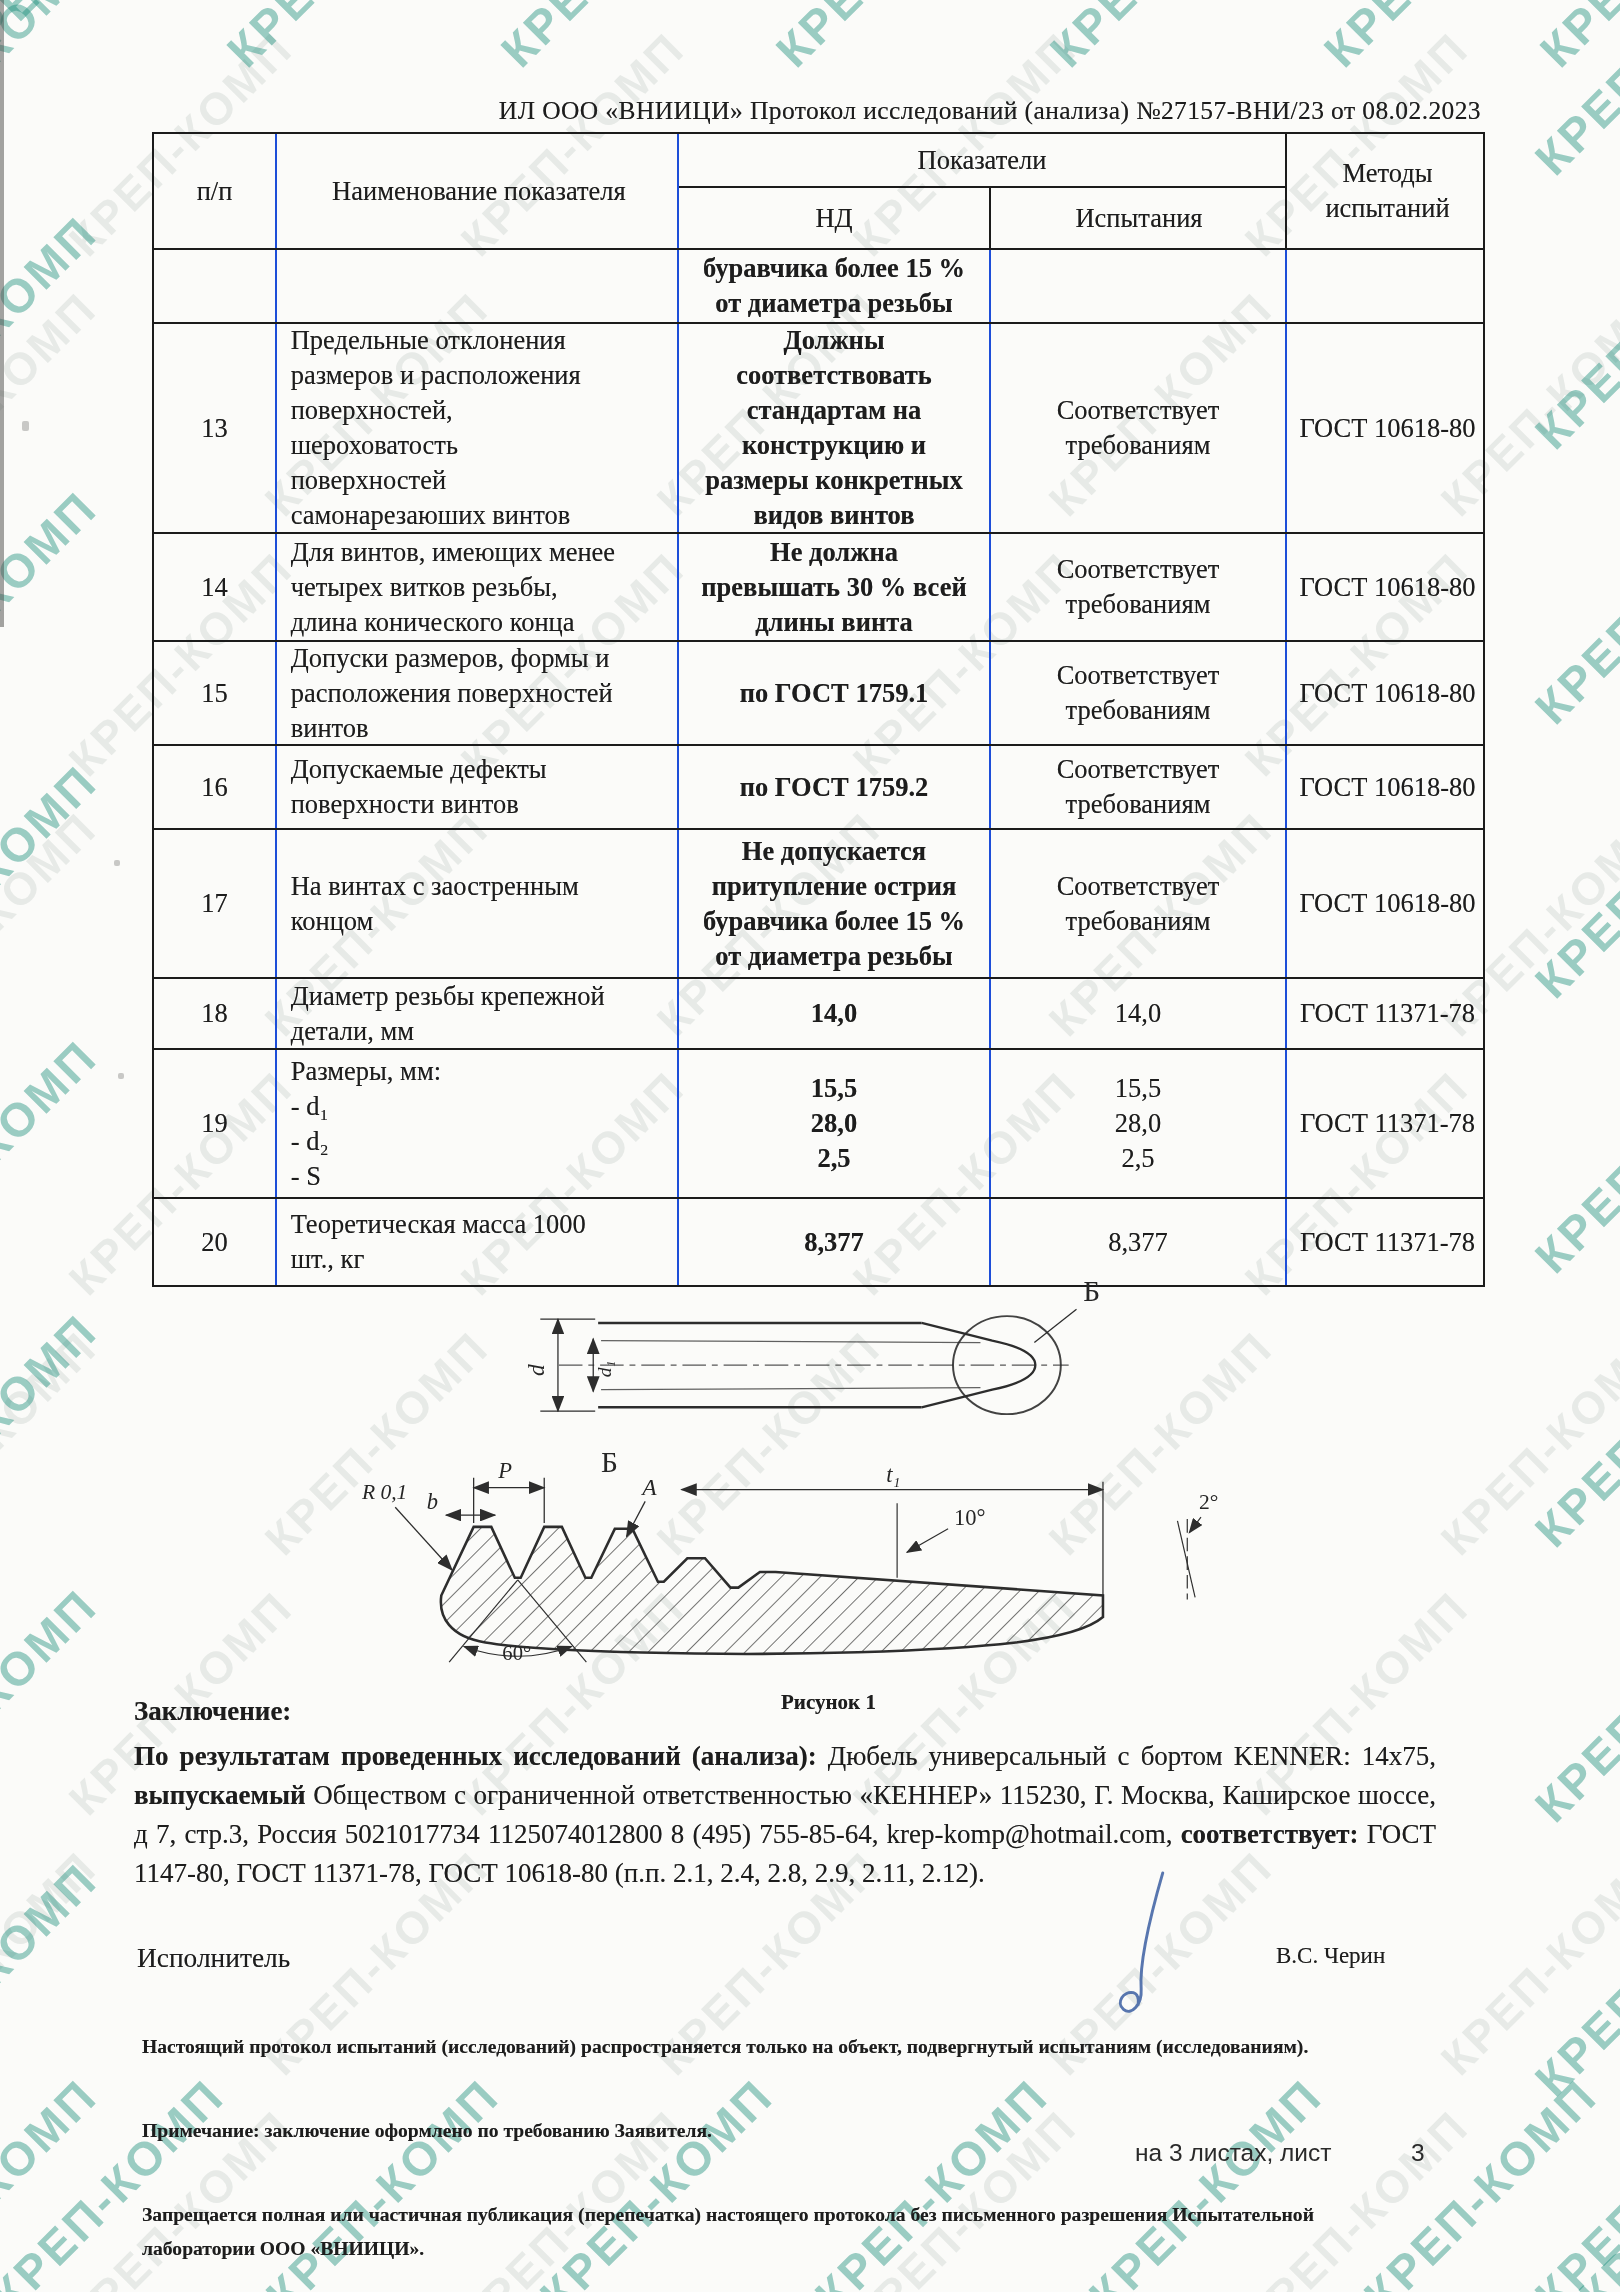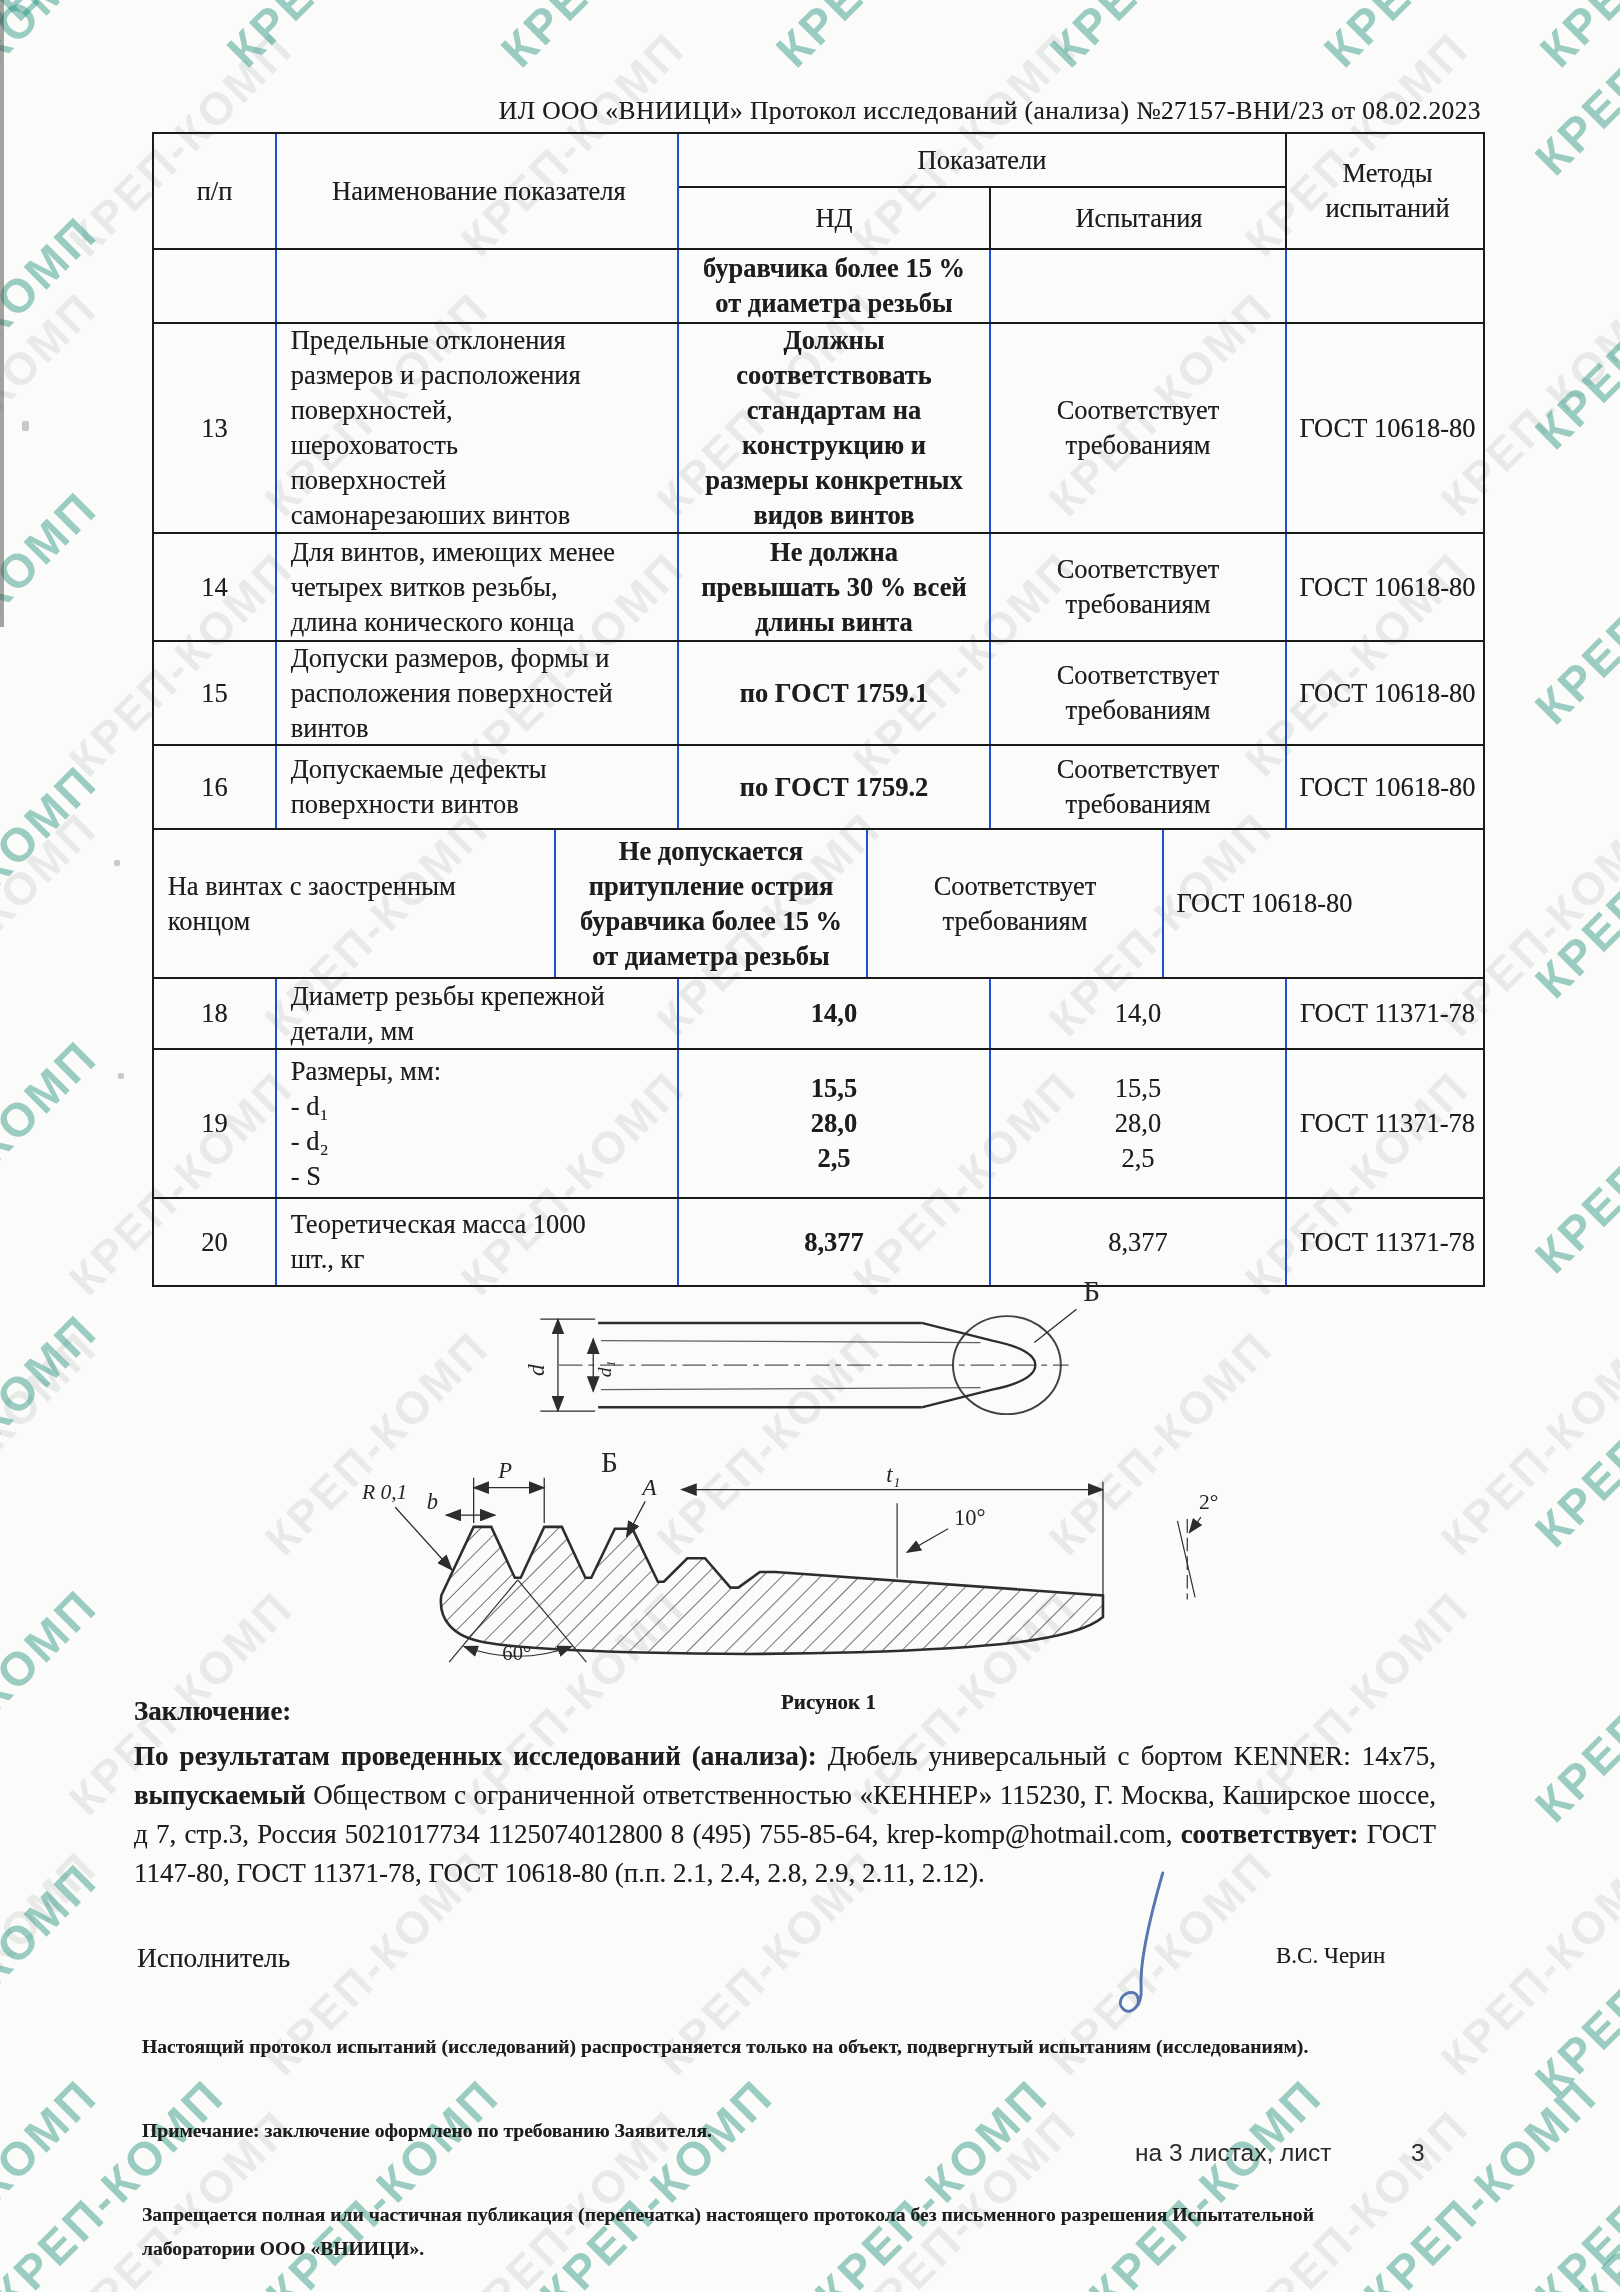--- a/index.html
+++ b/index.html
@@ -227,20 +227,21 @@
         <div class="trow" style="height: 84px;">
           <div class="cell c-num">16</div>
           <div class="cell c-name">Допускаемые дефекты
 поверхности винтов</div>
           <div class="cell c-nd">по ГОСТ 1759.2</div>
           <div class="cell c-test">Соответствует
 требованиям</div>
           <div class="cell c-method">ГОСТ 10618-80</div>
         </div>
         <div class="trow" style="height: 149px;">
+          <div class="cell c-num">17</div>
           <div class="cell c-name">На винтах с заостренным
 концом</div>
           <div class="cell c-nd">Не допускается
 притупление острия
 буравчика более 15 %
 от диаметра резьбы</div>
           <div class="cell c-test">Соответствует
 требованиям</div>
           <div class="cell c-method">ГОСТ 10618-80</div>
         </div>

